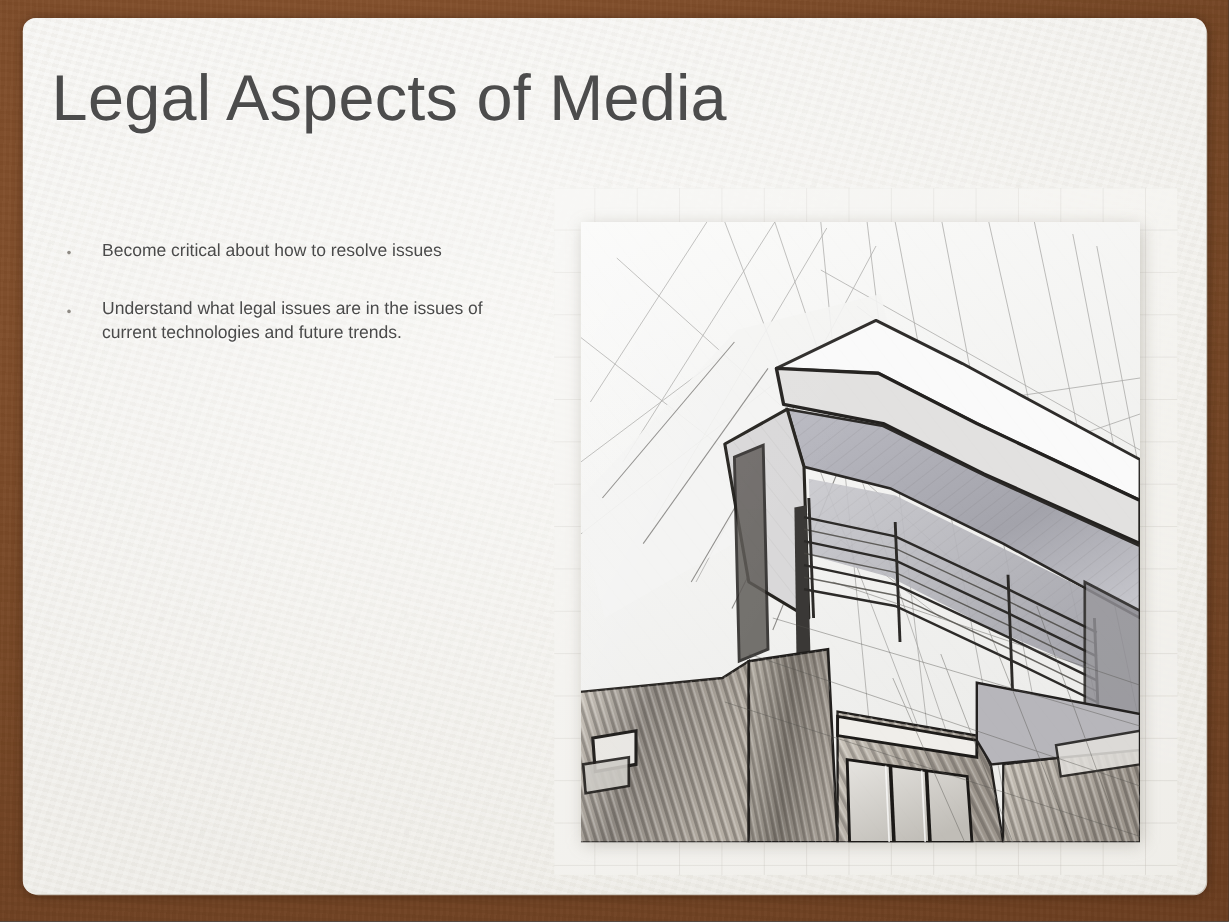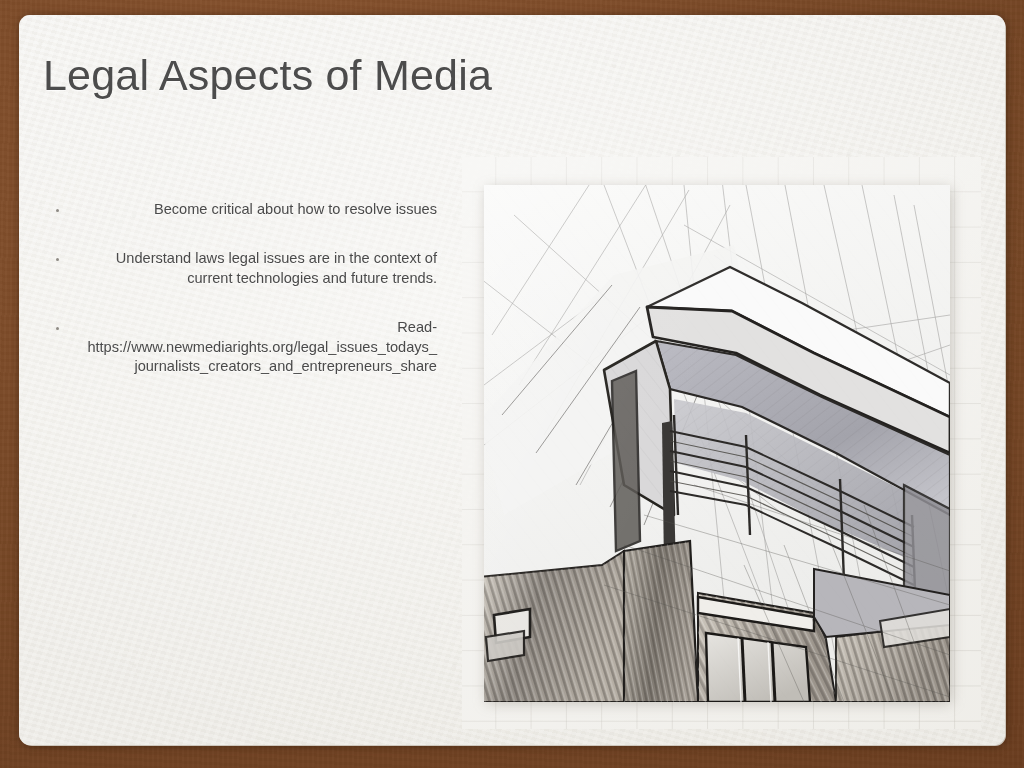--- a/index.html
+++ b/index.html
@@ -80,40 +80,39 @@
     inset: 0;
     background: radial-gradient(ellipse 900px 640px at 44% 40%, rgba(255,255,255,.45) 0%, rgba(232,229,221,0) 72%),
                 linear-gradient(160deg, rgba(255,255,255,.25), rgba(222,218,209,.30));
     pointer-events: none;
   }
 
   
   .slide-title {
     position: absolute;
     left: 43px;  top: 51px;
-    font-size: 43px;
+    font-size: 54px;
     font-weight: 400;
     letter-spacing: .2px;
     color: #4c4c4c;
     white-space: nowrap;
     text-shadow: 0 1px 0 rgba(255,255,255,.65);
   }
 
   
   .bullets {
     position: absolute;
     left: 52px;  top: 200px;
     width: 385px;
   }
   .bullet-row {
     position: relative;
     display: block;
     padding-left: 33px;
     margin-bottom: 30px;
-    text-align: right;
   }
   .bullet-dot {
     position: absolute;
     left: 4px;
     top: 9px;
     width: 3px; height: 3px;
     background: #8e8a84;
     border-radius: 50%;
   }
   .bullet-text {
@@ -367,23 +366,19 @@
   <div class="bullets">
 
     <div class="bullet-row">
       <span class="bullet-dot"></span>
       <span class="bullet-text">Become critical about how to resolve issues</span>
     </div>
 
 
     <div class="bullet-row">
       <span class="bullet-dot"></span>
-      <span class="bullet-text">Understand laws legal issues are  in the context of current technologies and future trends.</span>
+      <span class="bullet-text">Understand what legal issues are  in the issues of current technologies and future trends.</span>
     </div>
 
-    <div class="bullet-row">
-      <span class="bullet-dot"></span>
-      <span class="bullet-text">Read-https://www.newmediarights.org/legal_issues_todays_journalists_creators_and_entrepreneurs_share</span>
-    </div>
 
   </div>
 
 </div>
 
 </body></html>

